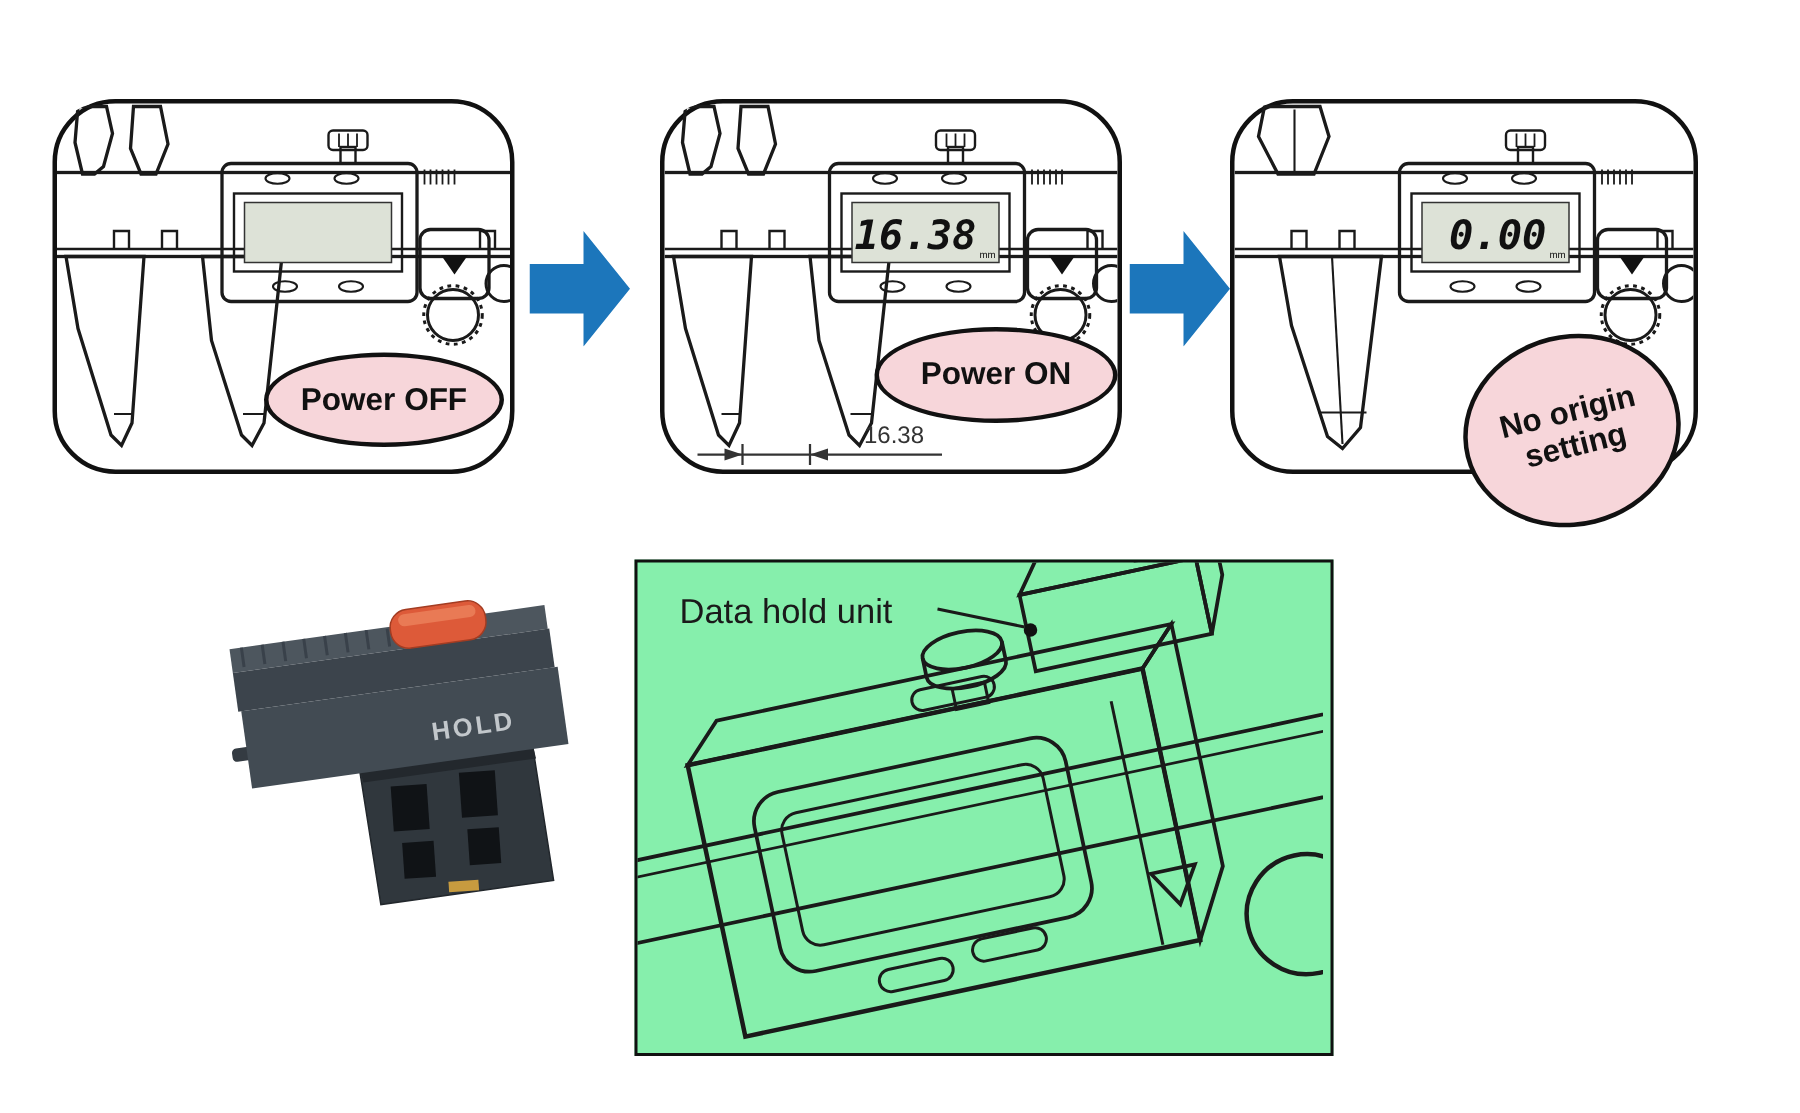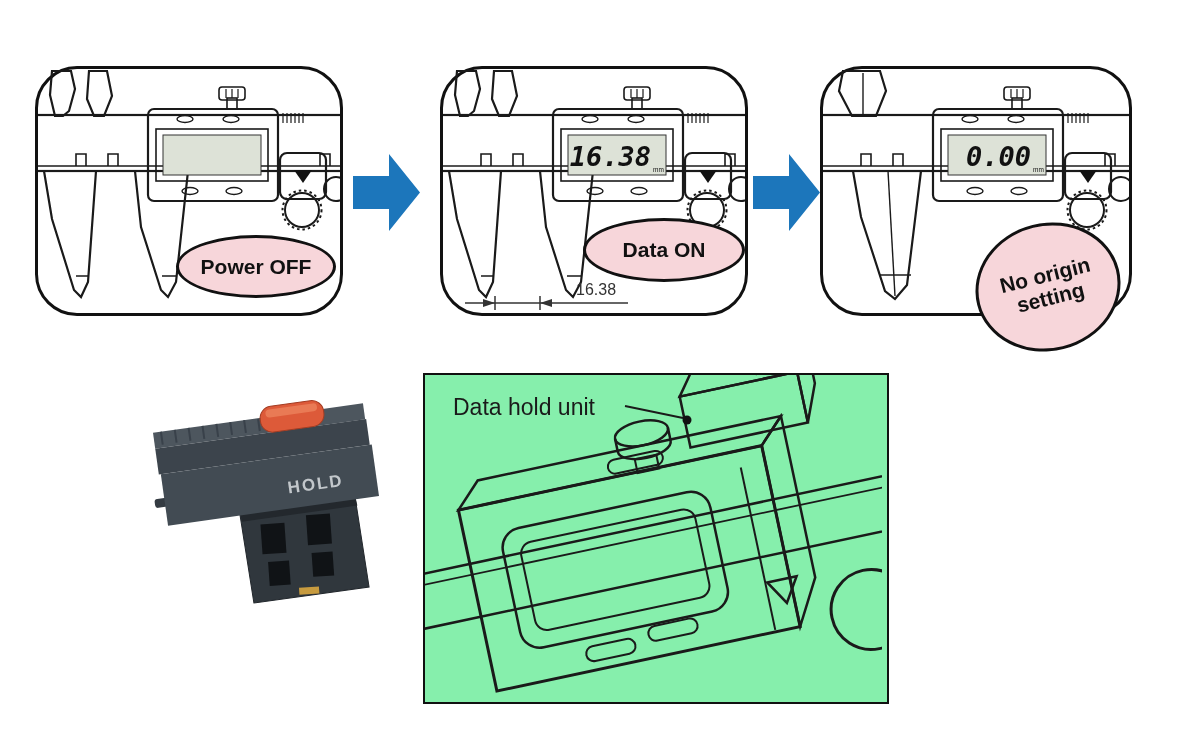--- a/index.html
+++ b/index.html
@@ -1,21 +1,21 @@
 <!DOCTYPE html>
 <html><head>
 <meta charset="utf-8">
 <style>
   html,body{margin:0;padding:0;background:#fff;}
   .canvas{position:relative;width:1200px;height:742px;background:#fff;overflow:hidden;
           font-family:"Liberation Sans",sans-serif;}
   
   .panel{position:absolute;top:66px;width:302px;height:244px;background:#fff;
          border:3.5px solid #111;border-radius:42px;}
-  .panel .clip{position:absolute;inset:0;border-radius:16px;overflow:hidden;padding-left:32px;}
+  .panel .clip{position:absolute;inset:0;border-radius:28px;overflow:hidden;padding-left:32px;}
   .panel svg.cal{position:absolute;left:0;top:0;}
   .badge{position:absolute;background:#f7d6da;border:3px solid #111;border-radius:50%;
          display:flex;align-items:center;justify-content:center;
          font-weight:bold;font-size:21px;color:#111;text-align:center;z-index:5;}
   .badge.circle{flex-direction:column;line-height:1.08;transform:rotate(-14deg);}
   .arrow{position:absolute;width:67px;height:77px;}
   
   .hold-unit{position:absolute;left:150px;top:395px;width:240px;height:210px;}
   .diagram-box{position:absolute;left:423px;top:373px;width:462px;height:327px;
                border:2.5px solid #111;background:#86efac;}
@@ -105,21 +105,21 @@
           <line x1="22" y1="234" x2="185" y2="234" stroke="#333" stroke-width="1.5"></line>
           <line x1="52" y1="227" x2="52" y2="241" stroke="#333" stroke-width="1.5"></line>
           <line x1="97" y1="227" x2="97" y2="241" stroke="#333" stroke-width="1.5"></line>
           <polygon points="40,230 52,234 40,238" fill="#333"></polygon>
           <polygon points="109,230 97,234 109,238" fill="#333"></polygon>
           <text x="133" y="226" font-size="16" fill="#333">16.38</text>
         </g>
       </svg>
     </div>
     <div class="badge" style="left:140px;top:149px;width:156px;height:58px">
-      <span>Data ON</span>
+      <span>Power ON</span>
     </div>
   </div>
 
   <div class="arrow" style="left:753px;top:154px">
     <svg width="67" height="77" viewBox="0 0 67 77">
       <polygon points="0,22 36,22 36,0 67,38.5 36,77 36,55 0,55" fill="#1c76bb"></polygon>
     </svg>
   </div>
 
   <div class="panel" style="left:820px;width:306px">

